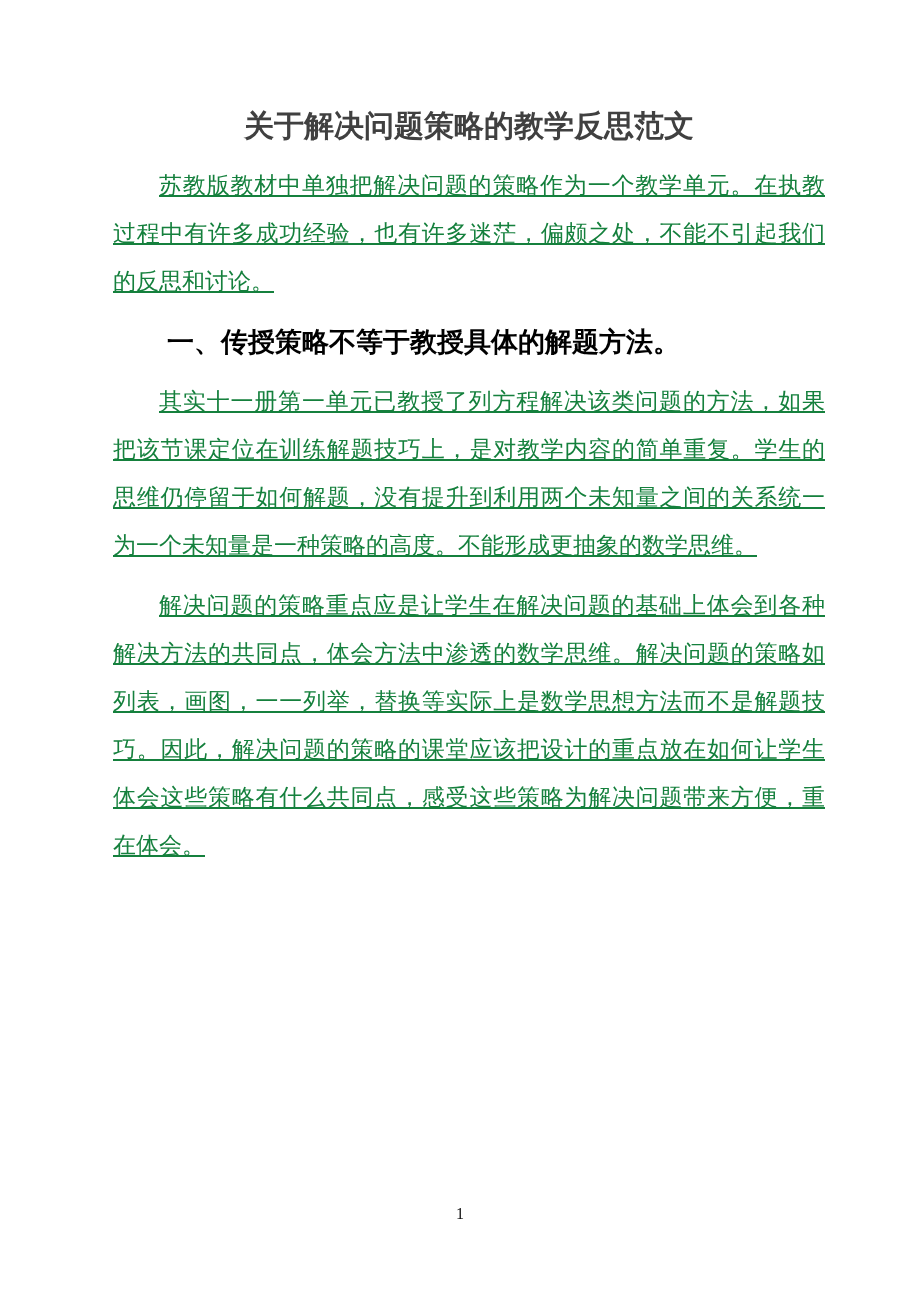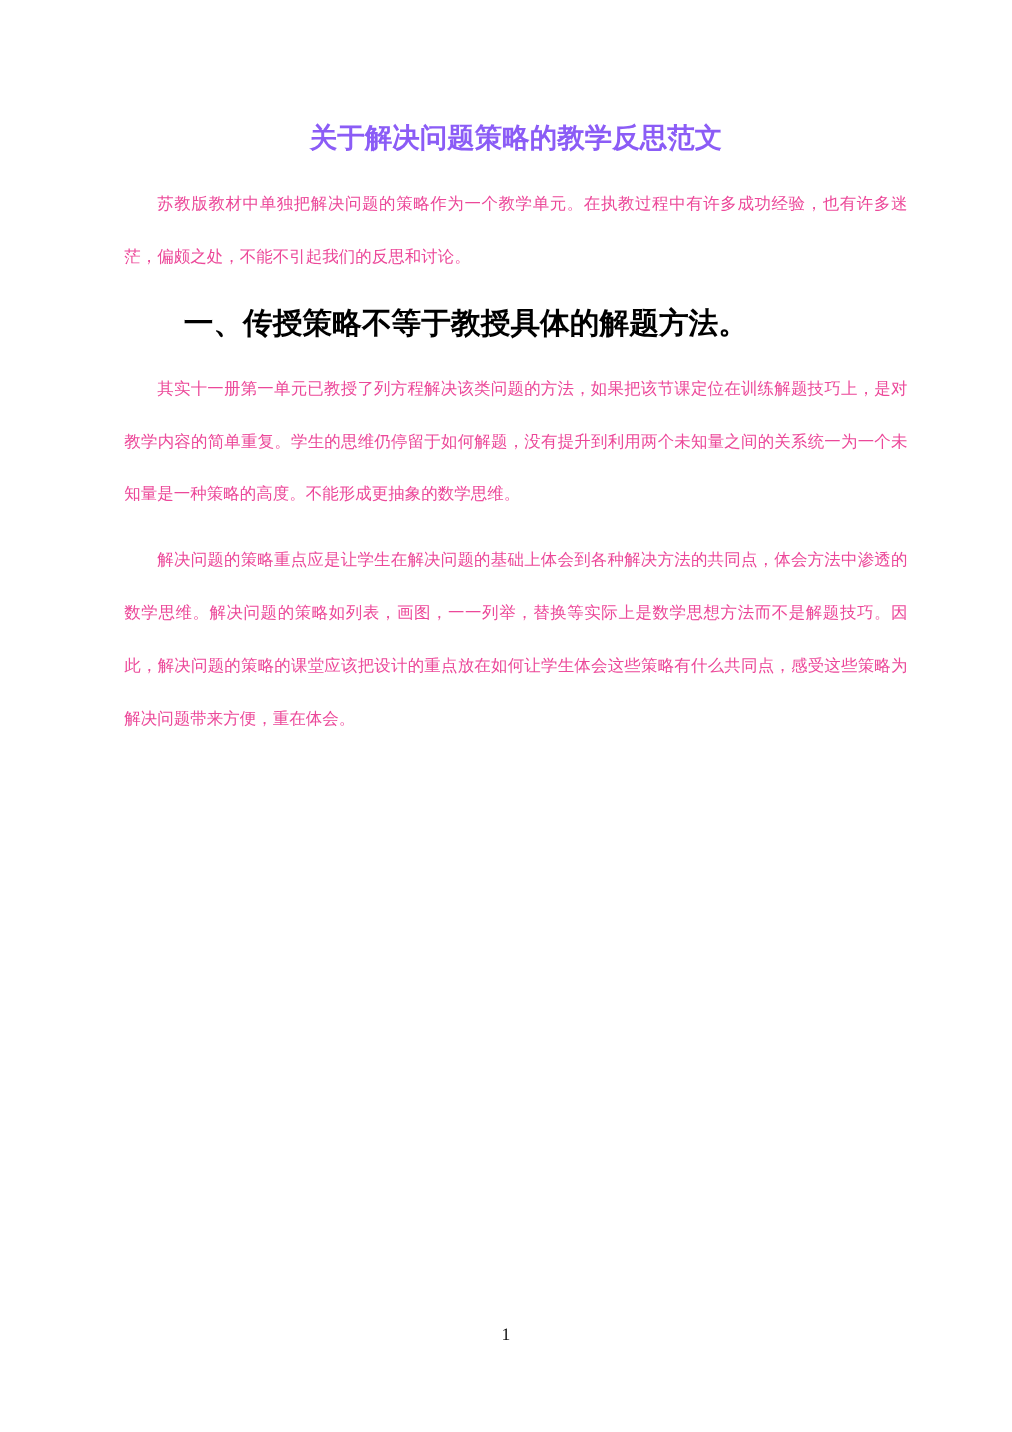--- a/index.html
+++ b/index.html
@@ -20,34 +20,35 @@
   .content {
     position: absolute;
     left: 113px;
     top: 0;
     width: 712px;
   }
   .doc-title {
     margin: 102px 0 12px 0;
     font-family: "Liberation Sans", "DejaVu Sans", sans-serif;
     font-weight: bold;
-    font-size: 25px;
+    font-size: 30px;
     line-height: 48px;
     text-align: center;
-    color: #8b5cf6;
+    color: #404040;
     letter-spacing: 0px;
   }
   .para {
     margin: 0 0 12px 0;
-    font-size: 15px;
+    font-size: 23px;
     line-height: 48px;
     text-align: justify;
     text-justify: inter-character;
     text-indent: 2em;
-    color: #ec4899;
+    color: #15803d;
+    text-decoration: underline;
   }
   .section-heading {
     margin: 0 0 12px 0;
     font-family: "Liberation Sans", "DejaVu Sans", sans-serif;
     font-weight: bold;
     font-size: 27px;
     line-height: 48px;
     text-indent: 2em;
     color: #000000;
   }

